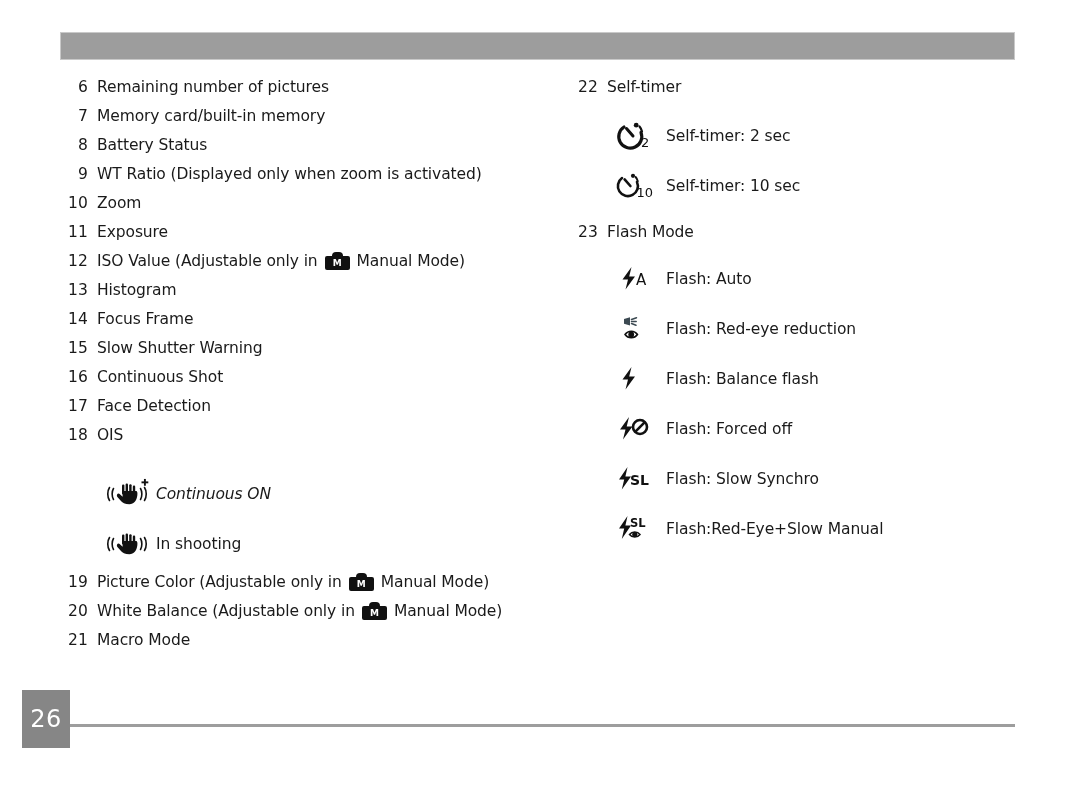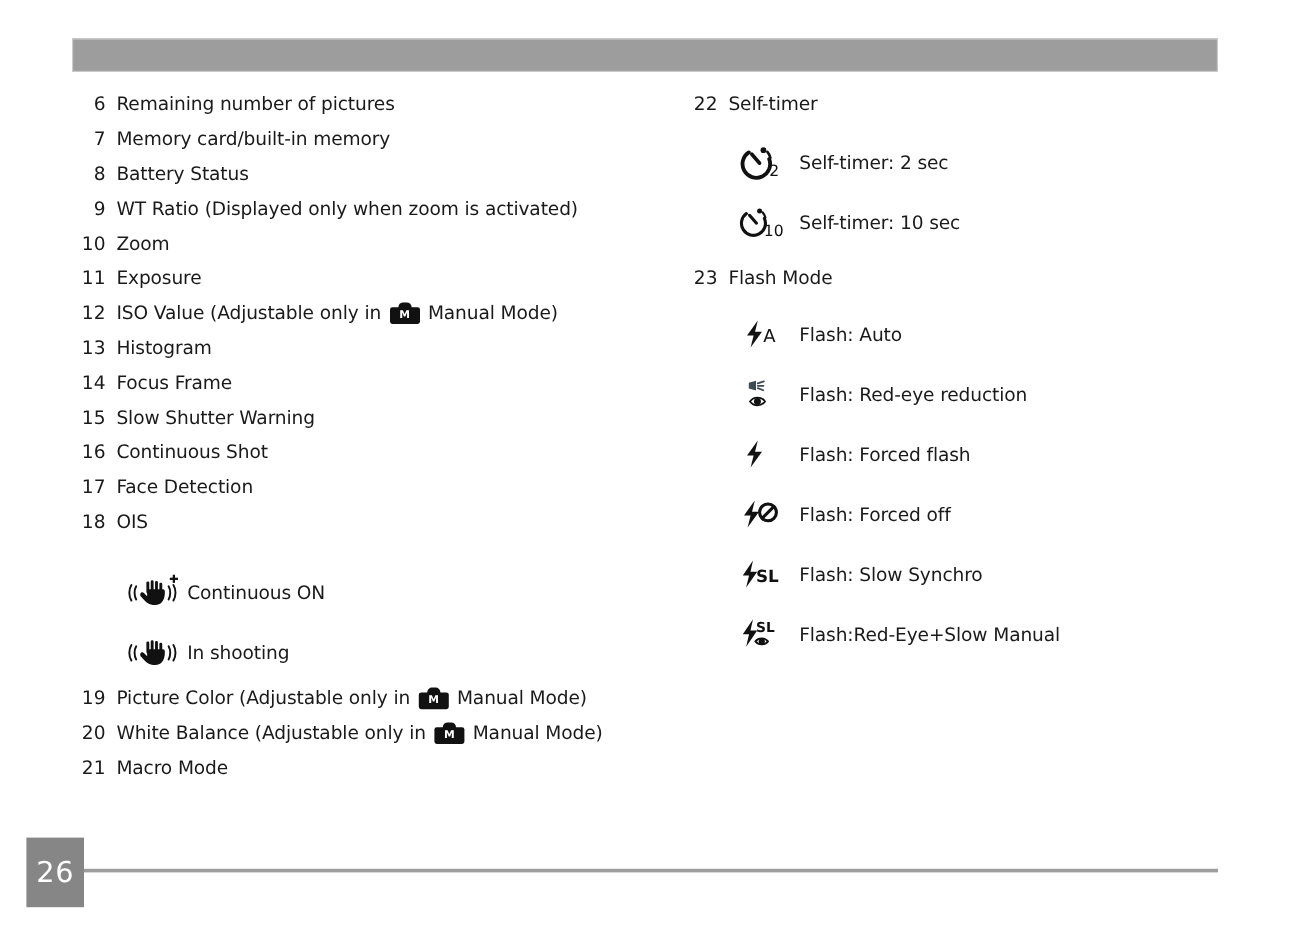--- a/index.html
+++ b/index.html
@@ -136,21 +136,21 @@
   .footer {
     position: absolute;
     left: 0;
     top: 686px;
     width: 1080px;
     height: 60px;
   }
   .page-num-box {
     position: absolute;
     left: 22px;
-    top: 12px;
+    top: 4px;
     width: 48px;
     height: 58px;
     background: #868686;
     color: #ffffff;
     font-size: 24px;
     display: flex;
     align-items: center;
     justify-content: center;
     letter-spacing: 0.5px;
   }
@@ -242,21 +242,21 @@
       <div class="num-row">
         <span class="num">17</span>
         <span class="num-label">Face Detection</span>
       </div>
 
       <div class="num-row">
         <span class="num">18</span>
         <span class="num-label">OIS</span>
       </div>
 
-      <div class="icon-row tall icon-left-pad" style="margin-top:14px;">
+      <div class="icon-row tall icon-left-pad" style="margin-top:14px;font-style:italic;">
         <span class="icon-cell">
           <svg width="44" height="26" viewBox="0 0 44 26">
             <g fill="none" stroke="#111" stroke-width="1.6" stroke-linecap="round">
               <path d="M4.5 6.5 C2.2 10, 2.2 16, 4.5 19.5"></path>
               <path d="M8.5 7.5 C6.7 10.5, 6.7 15.5, 8.5 18.5"></path>
               <path d="M35.5 7.5 C37.3 10.5, 37.3 15.5, 35.5 18.5"></path>
               <path d="M39.5 6.5 C41.8 10, 41.8 16, 39.5 19.5"></path>
             </g>
             <g fill="#111">
               <rect x="17" y="3.5" width="2.4" height="10" rx="1.1"></rect>
@@ -391,21 +391,21 @@
         </span>
         <span class="icon-text">Flash: Red-eye reduction</span>
       </div>
 
       <div class="icon-row tall icon-left-pad">
         <span class="icon-cell">
           <svg width="44" height="28" viewBox="0 0 44 28">
             <path d="M16.5 2 L7.5 14.5 L13 14.5 L10.5 24.5 L20 11.5 L14.2 11.5 Z" fill="#111"></path>
           </svg>
         </span>
-        <span class="icon-text">Flash: Forced flash</span>
+        <span class="icon-text">Flash: Balance flash</span>
       </div>
 
       <div class="icon-row tall icon-left-pad">
         <span class="icon-cell">
           <svg width="44" height="28" viewBox="0 0 44 28">
             <path d="M14 2 L5 14.5 L10.5 14.5 L8 24.5 L17.5 11.5 L11.7 11.5 Z" fill="#111"></path>
             <circle cx="25" cy="12" r="7" fill="none" stroke="#111" stroke-width="2.6"></circle>
             <line x1="20.2" y1="16.8" x2="29.8" y2="7.2" stroke="#111" stroke-width="2.6"></line>
           </svg>
         </span>

